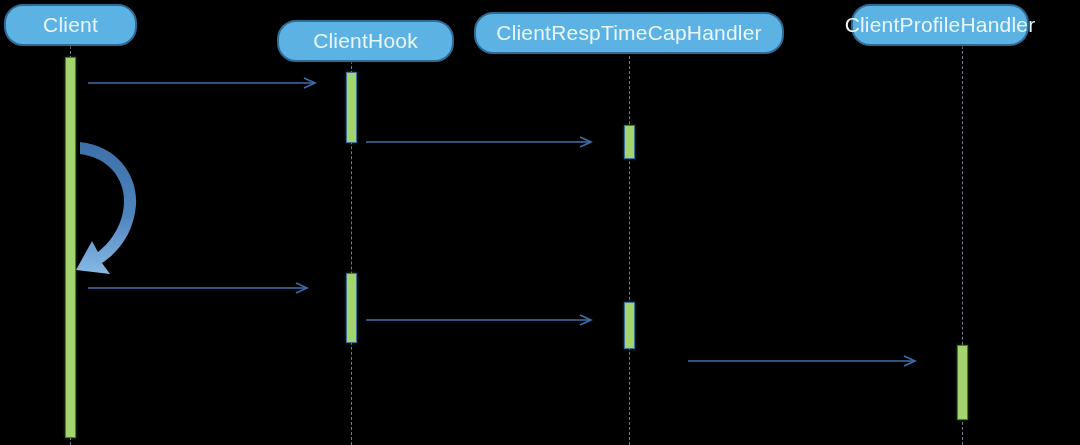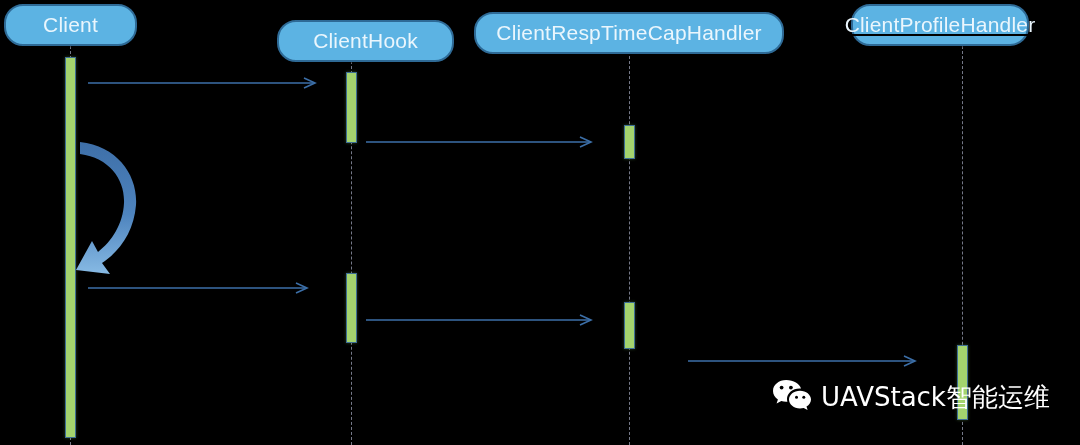--- a/index.html
+++ b/index.html
@@ -133,33 +133,18 @@
   </div>
 
   <div class="participant-box" style="left:277px; top:20px; width:177px;">
     <span class="participant-label">ClientHook</span>
   </div>
 
   <div class="participant-box" style="left:474px; top:12px; width:310px;">
     <span class="participant-label">ClientRespTimeCapHandler</span>
   </div>
 
-  <div class="participant-box" style="left:851px; top:4px; width:178px;text-decoration:underline;">
+  <div class="participant-box" style="left:851px; top:4px; width:178px;">
     <span class="participant-label">ClientProfileHandler</span>
   </div>
 
-  <div class="watermark" style="left:772px; top:378px;">
-    <span class="wm-logo">
-      <svg width="40" height="34" viewBox="0 0 40 34">
-        <g fill="#FFFFFF">
-          <path d="M14.2 2.1C6.9 2.1 1 6.9 1 12.9c0 3.4 1.9 6.5 4.9 8.5l-1.3 4.1 4.7-2.4c1.5.4 3.1.7 4.8.7.4 0 .9 0 1.3-.1-.3-.9-.4-1.8-.4-2.7 0-5.8 5.6-10.5 12.6-10.5.5 0 .9 0 1.4.1C27.7 5.9 21.6 2.1 14.2 2.1z"></path>
-          <circle cx="9.6" cy="9.6" r="1.9" fill="#000000"></circle>
-          <circle cx="18.9" cy="9.6" r="1.9" fill="#000000"></circle>
-          <path d="M39 21.6c0-4.9-4.9-8.9-11-8.9s-11 4-11 8.9 4.9 8.9 11 8.9c1.3 0 2.5-.2 3.7-.5l3.9 2-1.1-3.4c2.7-1.6 4.5-4.2 4.5-7z"></path>
-          <circle cx="24.5" cy="19.2" r="1.5" fill="#000000"></circle>
-          <circle cx="31.8" cy="19.2" r="1.5" fill="#000000"></circle>
-        </g>
-      </svg>
-    </span>
-    <span class="wm-text">UAVStack智能运维</span>
-  </div>
 
 </div>
 
 </body></html>

